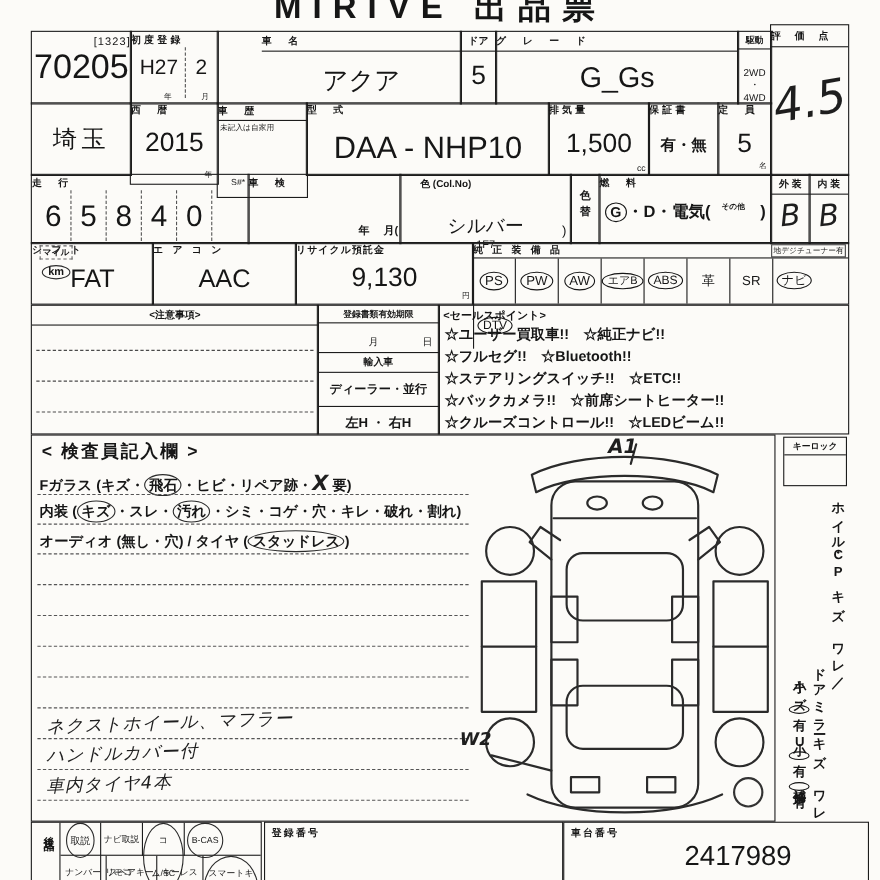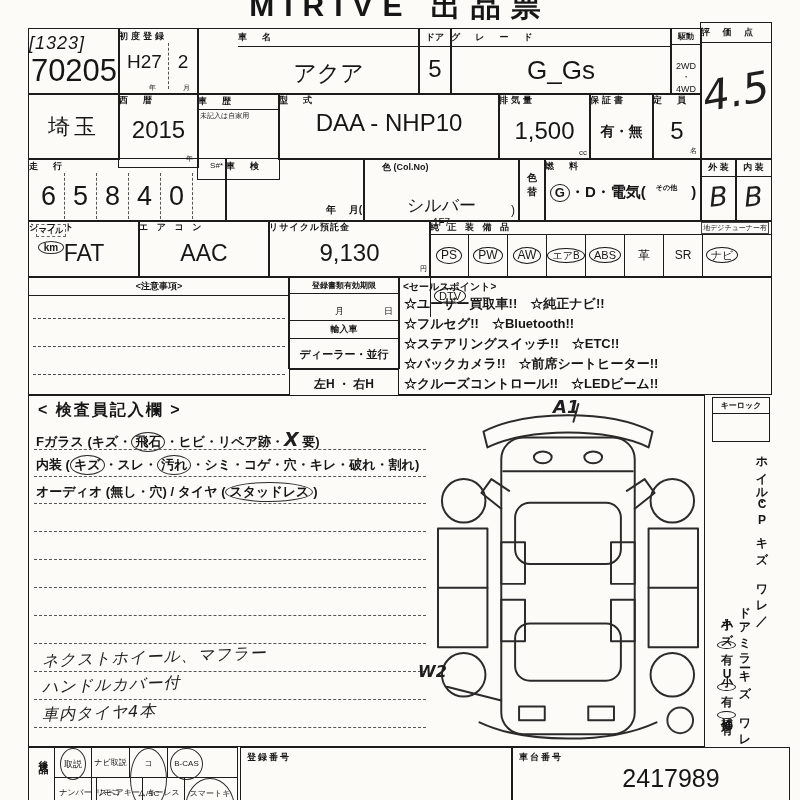--- a/index.html
+++ b/index.html
@@ -25,21 +25,21 @@
   svg{stroke:#2b2b2b;fill:none;stroke-width:2;stroke-linejoin:round;stroke-linecap:round;}
 </style>
 </head>
 <body>
 
 <div id="sheet">
 
   <div class="abs" style="left:0;top:-14px;width:800px;text-align:center;font-size:30px;font-weight:bold;letter-spacing:10px;">MIRIVE 出品票</div>
 
   <div class="abs bx" style="left:28px;top:28px;width:92px;height:67px;">
-    <div style="font-size:18px;text-align:left;margin-top:4px;letter-spacing:1px;font-style:italic;">[1323]</div>
+    <div style="font-size:10px;text-align:right;margin-top:4px;letter-spacing:1px;">[1323]</div>
     <div style="font-size:31px;text-align:center;line-height:34px;">70205</div>
   </div>
 
   <div class="abs bx" style="left:118px;top:28px;width:81px;height:67px;">
     <div class="hdr" style="margin-top:1px;">初度登録</div>
     <div class="abs" style="left:49px;top:14px;height:46px;border-left:1.6px dashed #555;"></div>
     <div class="abs" style="left:2px;top:22px;width:47px;text-align:center;font-size:19px;">H27</div>
     <div class="abs" style="left:50px;top:22px;width:28px;text-align:center;font-size:19px;">2</div>
     <div class="abs tiny" style="left:30px;top:54px;">年</div>
     <div class="abs tiny" style="left:64px;top:54px;">月</div>
@@ -82,21 +82,21 @@
     <div class="abs tiny" style="right:5px;bottom:3px;">年</div>
   </div>
 
   <div class="abs bx" style="left:197px;top:93px;width:83px;height:87px;">
     <div class="hdr" style="border-bottom:1.2px solid #1c1c1c;padding:1px 0;">車　歴</div>
     <div class="tiny" style="padding:1px 2px;">未記入は自家用</div>
   </div>
 
   <div class="abs bx" style="left:278px;top:93px;width:222px;height:67px;">
     <div class="hdr">型　式</div>
-    <div class="val" style="font-size:24px;margin-top:2px;">DAA -  NHP10</div>
+    <div class="val" style="font-size:28px;margin-top:12px;">DAA -  NHP10</div>
   </div>
 
   <div class="abs bx" style="left:498px;top:93px;width:93px;height:67px;">
     <div class="hdr">排気量</div>
     <div class="val" style="font-size:24px;margin-top:10px;">1,500</div>
     <div class="abs" style="right:3px;bottom:2px;font-size:8px;">cc</div>
   </div>
 
   <div class="abs bx" style="left:589px;top:93px;width:65px;height:67px;">
     <div class="hdr">保証書</div>
@@ -189,21 +189,21 @@
     </div>
   </div>
 
   <div class="abs bx" style="left:28px;top:277px;width:262px;height:118px;">
     <div class="hdr-plain" style="padding:2px 0;border-bottom:1.2px solid #1c1c1c;">&lt;注意事項&gt;</div>
     <div class="dline" style="left:4px;top:40px;width:252px;"></div>
     <div class="dline" style="left:4px;top:68px;width:252px;"></div>
     <div class="dline" style="left:4px;top:96px;width:252px;"></div>
   </div>
 
-  <div class="abs bx" style="left:288px;top:277px;width:112px;height:92px;">
+  <div class="abs bx" style="left:288px;top:277px;width:112px;height:118px;">
     <div class="hdr-plain" style="font-size:8px;padding:2px 0;border-bottom:1.2px solid #1c1c1c;">登録書類有効期限</div>
     <div style="height:26px;position:relative;border-bottom:1.2px solid #1c1c1c;">
       <span class="abs" style="right:55px;bottom:2px;font-size:9px;">月</span>
       <span class="abs" style="right:6px;bottom:2px;font-size:9px;">日</span>
     </div>
     <div class="hdr-plain" style="padding:2px 0;border-bottom:1.2px solid #1c1c1c;">輸入車</div>
     <div style="height:30px;line-height:30px;text-align:center;font-size:11px;font-weight:bold;border-bottom:1.2px solid #1c1c1c;">ディーラー・並行</div>
     <div style="height:29px;line-height:29px;text-align:center;font-size:12px;font-weight:bold;">左H ・ 右H</div>
   </div>
 

